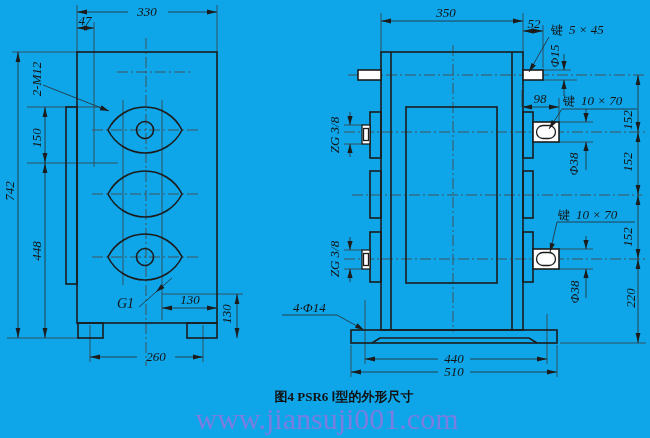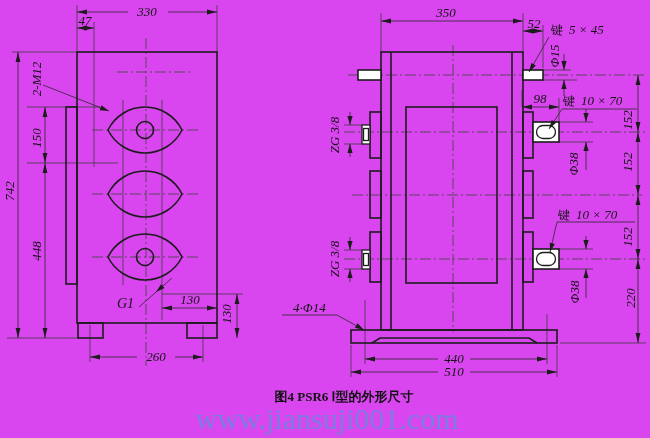--- a/index.html
+++ b/index.html
@@ -1,16 +1,16 @@
 <!DOCTYPE html>
 <html><head>
 <meta charset="utf-8">
 <style>
   html,body{margin:0;padding:0;background:#e8e8e8;}
-  .page{position:relative;width:650px;height:438px;background:#d946ef;overflow:hidden;
+  .page{position:relative;width:650px;height:438px;background:#0ea5e9;overflow:hidden;
         font-family:"Liberation Serif", serif;}
   svg{position:absolute;left:0;top:0;}
   .outline{stroke:#1c1c1c;stroke-width:1.6;fill:none;}
   .outline-fill{stroke:#1c1c1c;stroke-width:1.6;fill:#ffffff;}
   .med{stroke:#1c1c1c;stroke-width:1.3;fill:#ffffff;}
   .thin{stroke:#3d3d3d;stroke-width:0.8;fill:none;}
   .dimline{stroke:#2a2a2a;stroke-width:0.8;fill:none;}
   .cl{stroke:#4a4a4a;stroke-width:0.9;fill:none;stroke-dasharray:11 3 2 3;}
   .arr{fill:#1c1c1c;stroke:none;}
   text.dim{font:italic 13px "Liberation Serif", serif;fill:#141414;}

